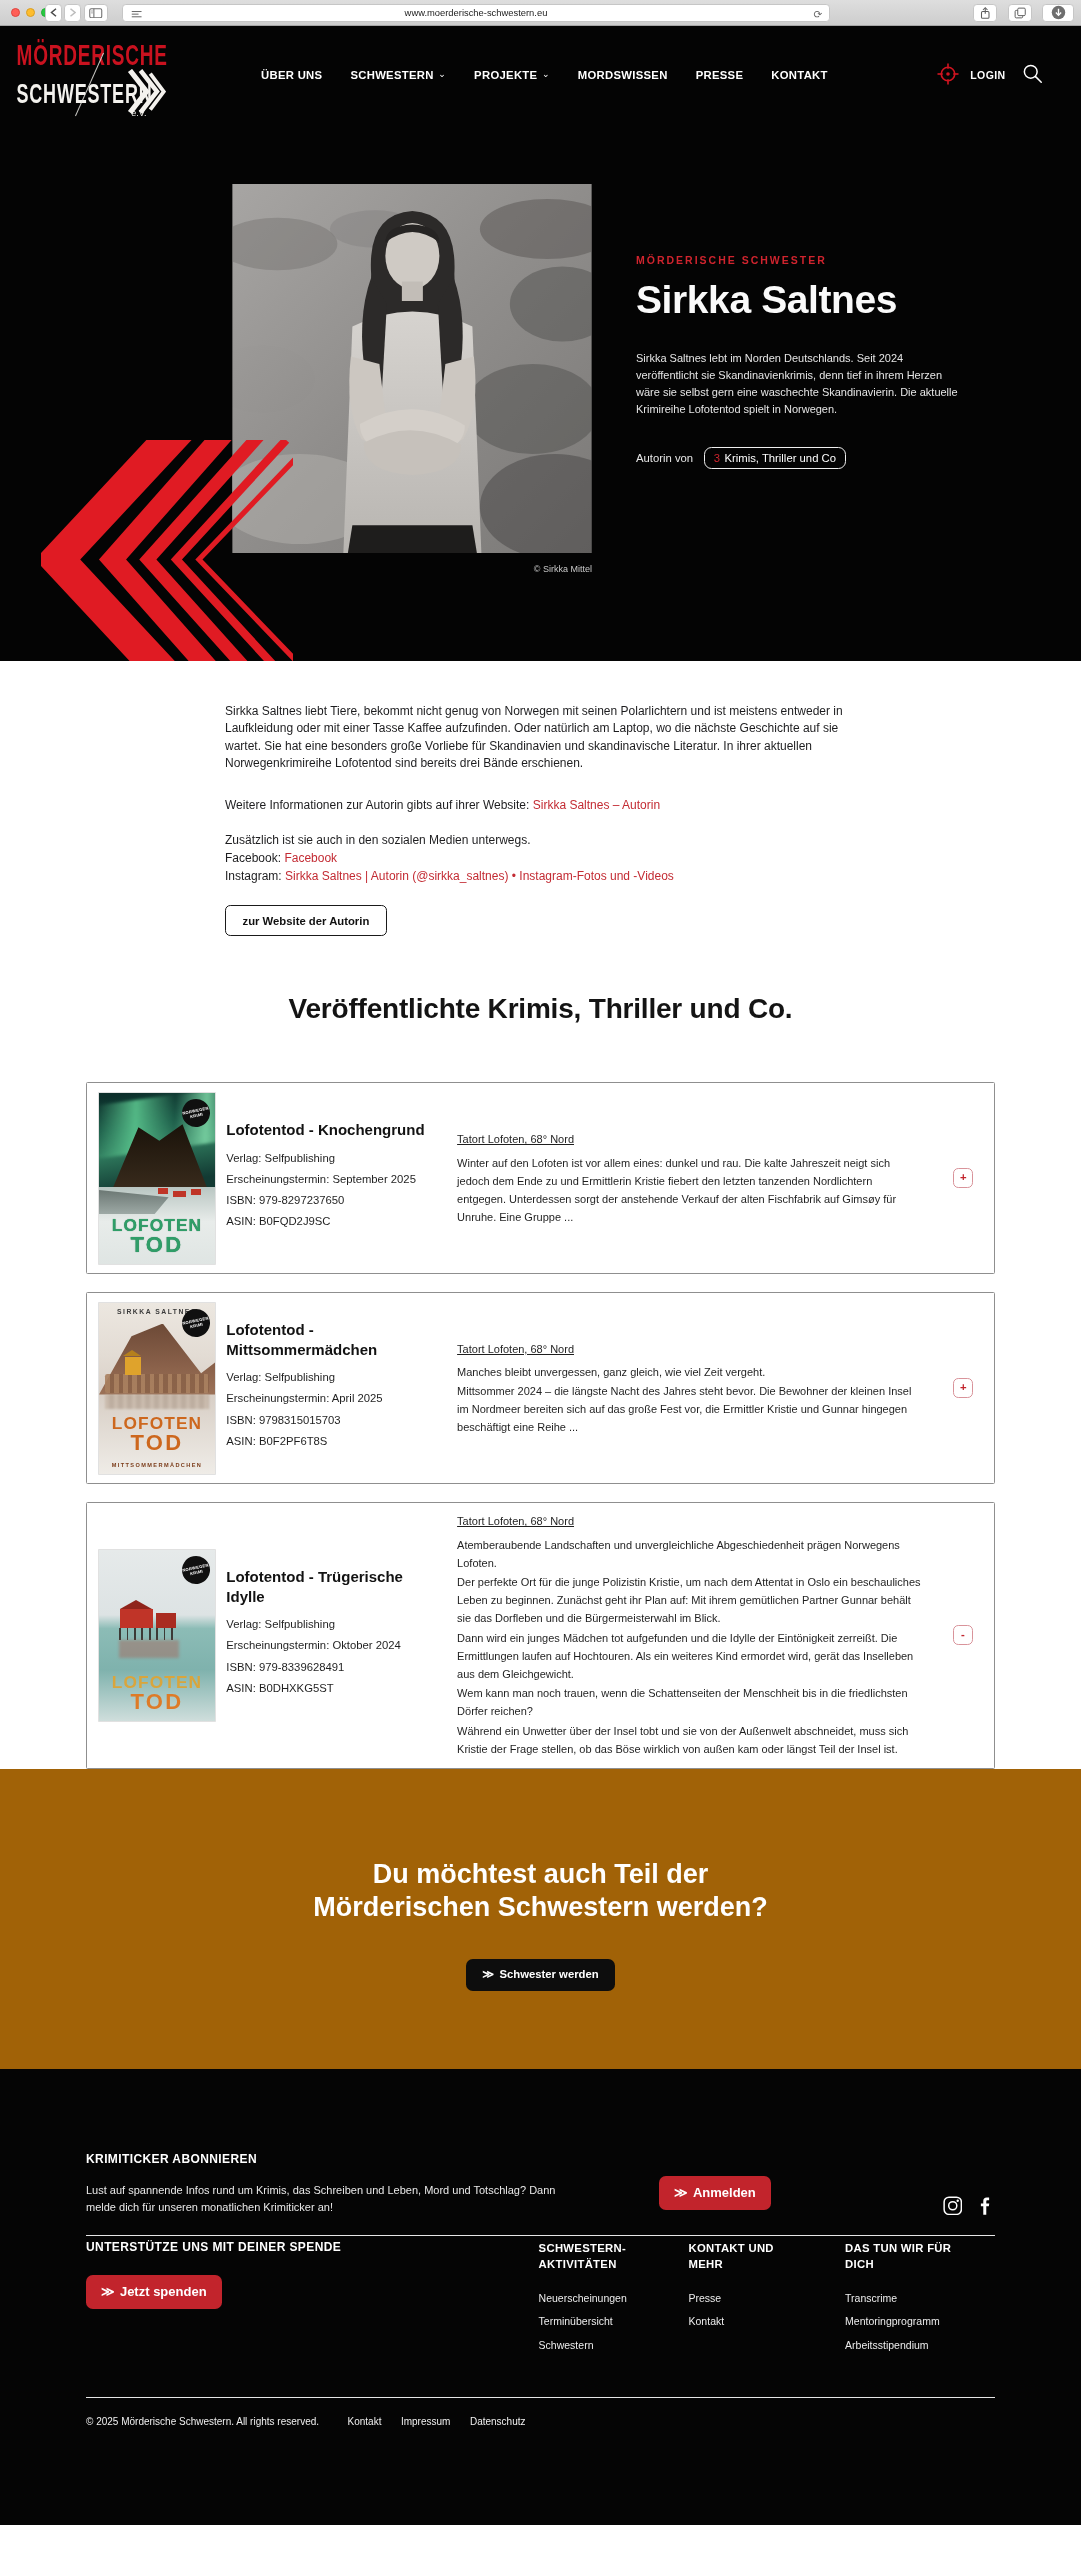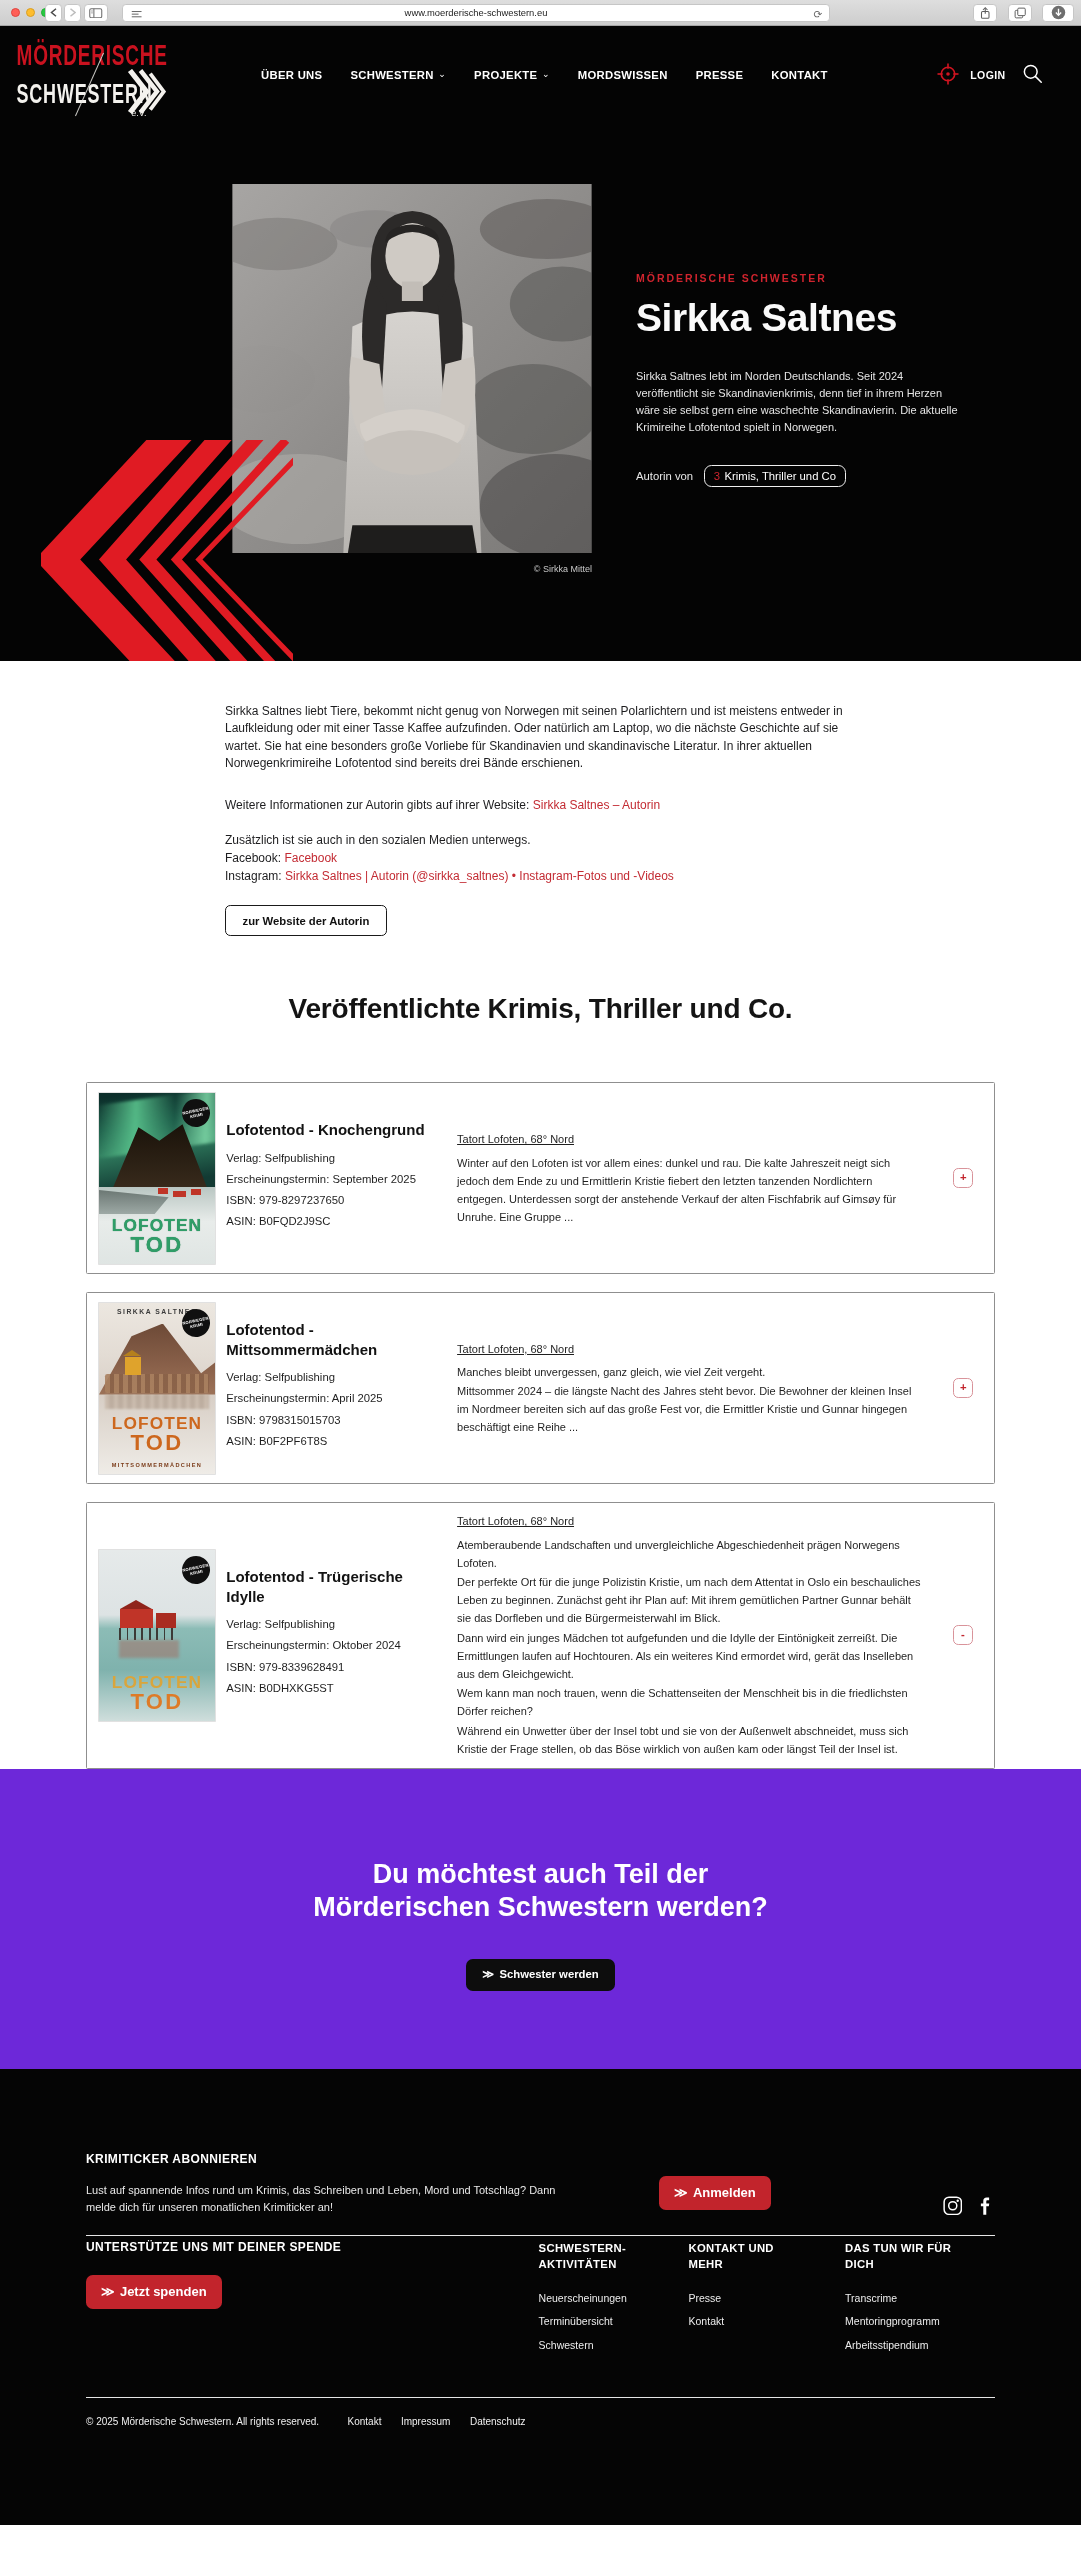--- a/index.html
+++ b/index.html
@@ -31,21 +31,21 @@
   .nav-item { color:#fff; font-size:11.3px; font-weight:bold; letter-spacing:0.3px; display:flex; align-items:center; gap:4.5px; cursor:pointer; white-space:nowrap; }
   .nav-item .chev { font-size:9px; font-weight:normal; margin-top:-2.3px; }
   .header-right { position:absolute; right:38px; top:36px; display:flex; align-items:center; gap:10.5px; }
   .login-label { color:#fff; font-size:10.5px; font-weight:bold; letter-spacing:0.4px; }
 
   .photo-frame { position:absolute; left:232px; top:158px; width:360px; height:369px; overflow:hidden; }
   .photo-credit { position:absolute; left:232px; top:538px; width:360px; text-align:right; color:#c9c9c9; font-size:9px; }
 
   .arrows { position:absolute; left:41px; top:414px; }
 
-  .hero-text { position:absolute; left:636px; top:246px; width:330px; }
+  .hero-text { position:absolute; left:636px; top:228px; width:330px; }
   .eyebrow { color:#d0242e; font-size:10.5px; font-weight:bold; letter-spacing:2px; }
   .hero-title { color:#fafafa; font-size:39px; font-weight:bold; letter-spacing:-0.4px; margin:13.5px 0 0; line-height:42px; }
   .hero-desc { color:#e6e6e6; font-size:11px; line-height:17.3px; margin-top:28.5px; width:327px; }
   .badge-row { margin-top:28.5px; display:flex; align-items:center; gap:10.5px; }
   .badge-label { color:#e6e6e6; font-size:11.3px; }
   .genre-badge { border:1.1px solid #efefef; border-radius:7.5px; padding:3.8px 9px; display:flex; gap:4.5px; font-size:11.3px; cursor:pointer; }
   .genre-badge .cnt { color:#d0242e; } .genre-badge .lbl { color:#fff; }
 
   
   .content { background:#fff; padding-top:42px; }
@@ -100,21 +100,21 @@
   .cov3 .houses i { position:absolute; display:block; background:#c03428; }
   .cov3 .houses i:nth-child(1){ top:59px; left:21px; width:33px; height:19.5px; }
   .cov3 .houses i:nth-child(2){ top:63px; left:57px; width:19.5px; height:15px; background:#a92c21; }
   .cov3 .houses i:nth-child(1)::after { content:""; position:absolute; top:-9px; left:0; border-left:16.5px solid transparent; border-right:16.5px solid transparent; border-bottom:9px solid #8f241b; }
   .cov3 .stilts { position:absolute; top:78px; left:19.5px; width:60px; height:12px; background:repeating-linear-gradient(90deg,#3c3a36 0 1.5px,transparent 1.5px 7.5px); }
   .cov3 .reflect { position:absolute; top:90px; left:19.5px; width:60px; height:18px; background:#b34a3e; opacity:.35; filter:blur(1.5px); }
   .cov3 .cov-title .t1 { color:#d9a53c; }
   .cov3 .cov-title .t2 { color:#de7b27; }
 
   
-  .cta { height:300px; background:#6d28d9; text-align:center; overflow:hidden; }
+  .cta { height:300px; background:#a16207; text-align:center; overflow:hidden; }
   .cta-heading { margin-top:89px; color:#fff; font-size:27px; font-weight:bold; line-height:33px; }
   .cta-heading span { display:block; }
   .dark-btn { margin-top:35px; background:#0d0d0d; color:#fff; border:none; border-radius:6.8px; padding:9.8px 16.5px; font-size:11.3px; font-weight:bold; cursor:pointer; font-family:"Liberation Sans",sans-serif; }
   .dark-btn .chev, .red-btn .chev { margin-right:5.3px; }
 
   
   .footer { background:#050505; min-height:456px; padding:83px 86px 0; color:#fff; }
   .f-news { display:flex; align-items:flex-start; }
   .f-news-left { width:496px; }
   .f-heading { font-size:12px; font-weight:bold; letter-spacing:0.4px; margin:0 0 16.5px; }

